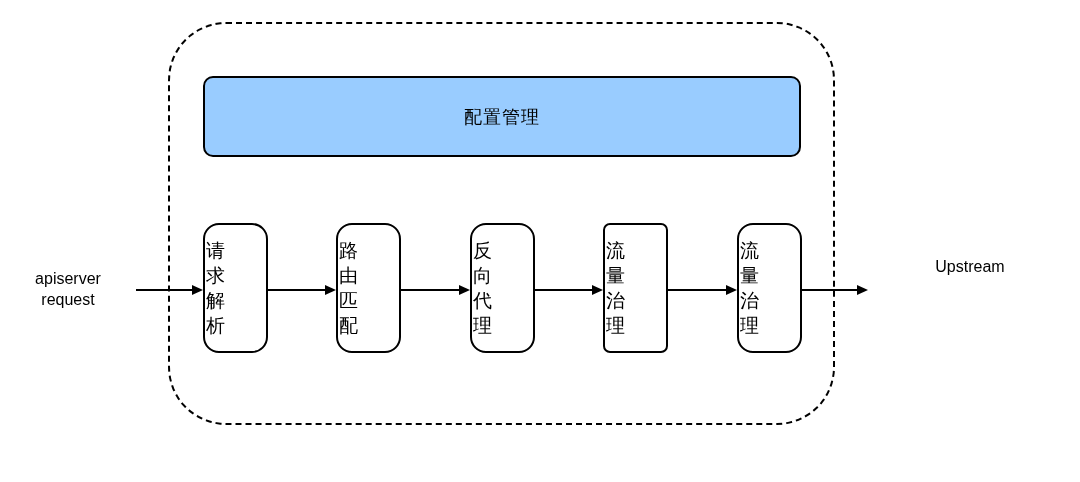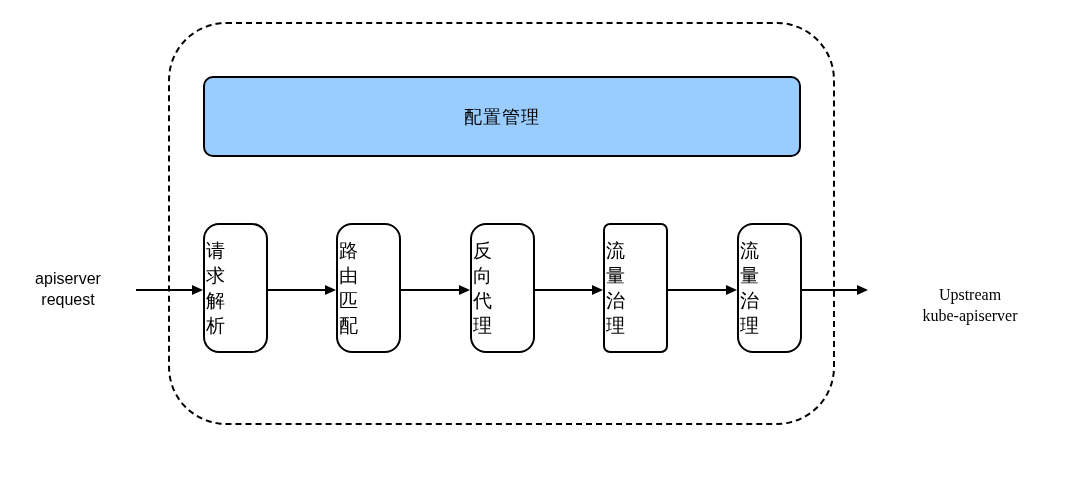--- a/index.html
+++ b/index.html
@@ -75,23 +75,22 @@
     font-size: 16px;
     line-height: 21px;
   }
   .side-label-left {
     left: 8px;
     top: 268px;
     width: 120px;
   }
   .side-label-right {
     left: 875px;
-    top: 284px;
+    top: 256px;
     width: 190px;
-    font-family: Liberation Serif, serif;
   }
   .arrows-svg {
     position: absolute;
     left: 0;
     top: 0;
     width: 1080px;
     height: 482px;
     pointer-events: none;
   }
 </style>
@@ -122,21 +121,20 @@
     <div class="vtext">流量治理</div>
   </div>
 
   <div class="side-label side-label-left">
     <div>apiserver</div>
     <div>request</div>
   </div>
 
   <div class="side-label side-label-right">
     <div>Upstream</div>
-    <div>kube-apiserver</div>
   </div>
 
   <svg class="arrows-svg" viewBox="0 0 1080 482" xmlns="http://www.w3.org/2000/svg">
     <defs>
       <marker id="arrowhead" markerUnits="userSpaceOnUse" markerWidth="12" markerHeight="12" refX="0" refY="5" orient="auto">
         <path d="M0,0 L11,5 L0,10 z" fill="#000000"></path>
       </marker>
     </defs>
     <g stroke="#000000" stroke-width="2">
       <line x1="136" y1="290" x2="192" y2="290" marker-end="url(#arrowhead)"></line>

